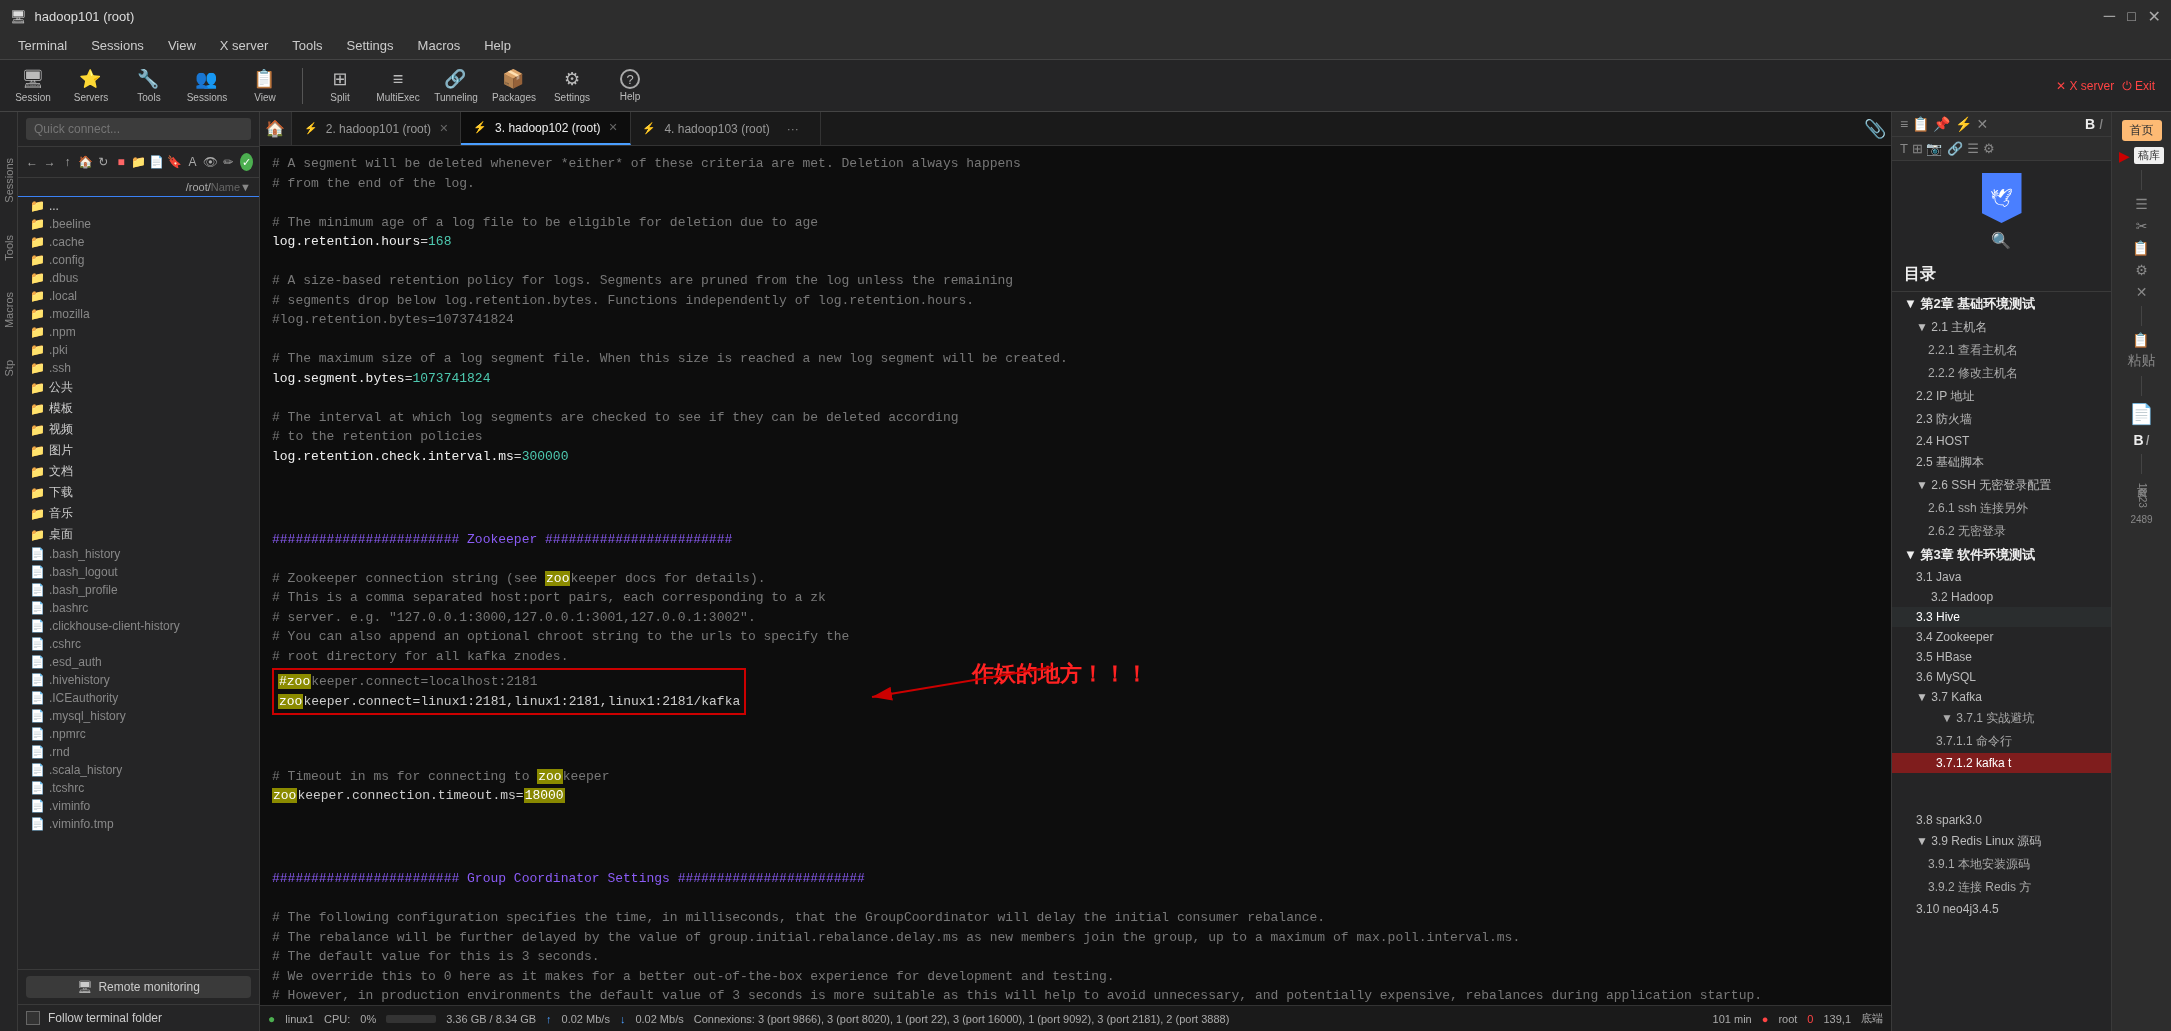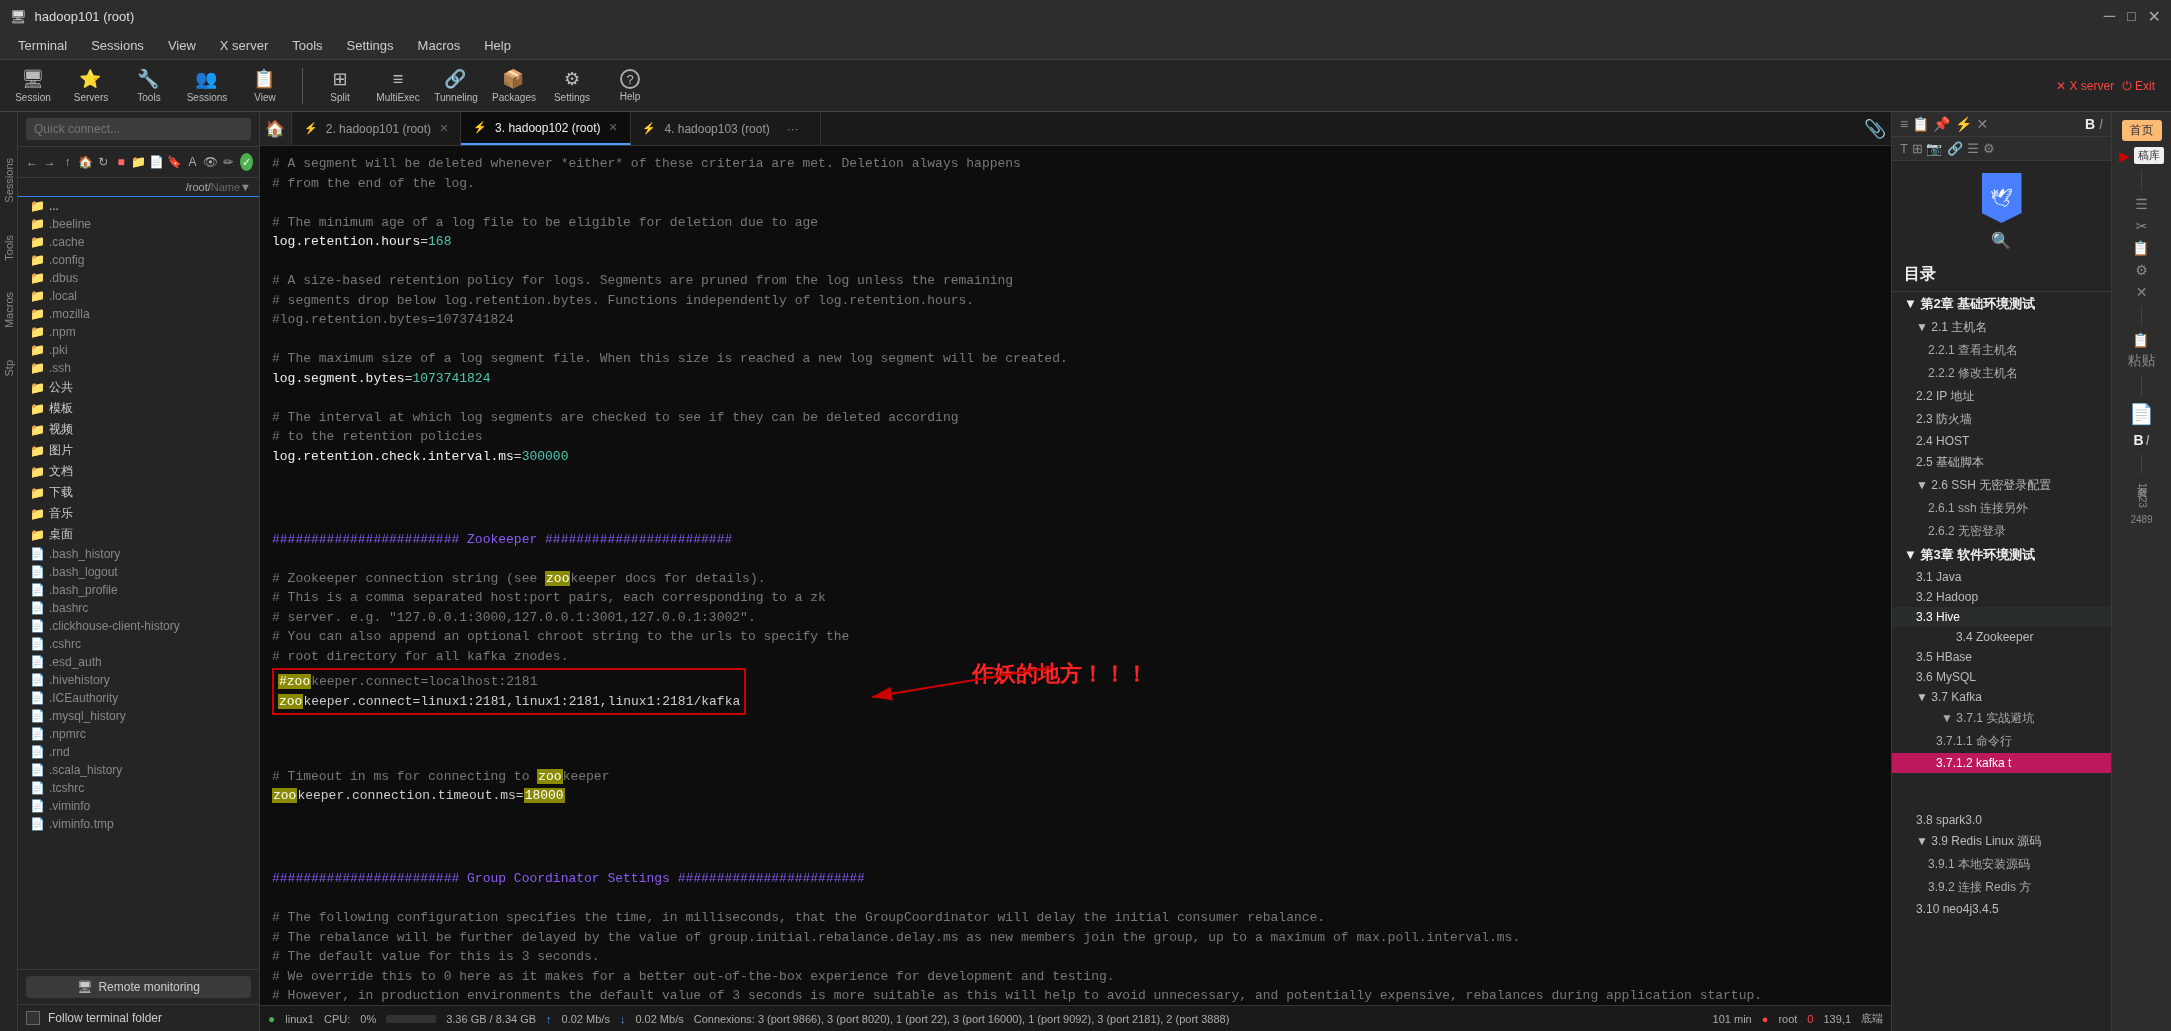--- a/index.html
+++ b/index.html
@@ -647,29 +647,29 @@
         <div class="toc-item level3" style="padding-left:36px; font-size:12px;">2.2.2 修改主机名</div>
         <div class="toc-item level2" style="padding-left:24px;">2.2 IP 地址</div>
         <div class="toc-item level2" style="padding-left:24px;">2.3 防火墙</div>
         <div class="toc-item level2" style="padding-left:24px;">2.4 HOST</div>
         <div class="toc-item level2" style="padding-left:24px;">2.5 基础脚本</div>
         <div class="toc-item level2" style="padding-left:24px;">▼ 2.6 SSH 无密登录配置</div>
         <div class="toc-item level3" style="padding-left:36px; font-size:12px;">2.6.1 ssh 连接另外</div>
         <div class="toc-item level3" style="padding-left:36px; font-size:12px;">2.6.2 无密登录</div>
         <div class="toc-item level1" style="color:#eee;">▼ 第3章 软件环境测试</div>
         <div class="toc-item level2" style="padding-left:24px;">3.1 Java</div>
-        <div class="toc-item level2" style="padding-left:24px;">3.2 Hadoop</div>
+        <div class="toc-item level2" style="padding-left:39px;">3.2 Hadoop</div>
         <div class="toc-item level2 active" style="padding-left:24px; background:#2a2d2e;">3.3 Hive</div>
-        <div class="toc-item level2" style="padding-left:24px;margin-left:40px;">3.4 Zookeeper</div>
+        <div class="toc-item level2" style="padding-left:24px;">3.4 Zookeeper</div>
         <div class="toc-item level2" style="padding-left:24px;">3.5 HBase</div>
         <div class="toc-item level2" style="padding-left:24px;">3.6 MySQL</div>
         <div class="toc-item level2" style="padding-left:24px;">▼ 3.7 Kafka</div>
         <div class="toc-item level3" style="padding-left:49px; font-size:12px;">▼ 3.7.1 实战避坑</div>
         <div class="toc-item level3" style="padding-left:44px; font-size:12px;">3.7.1.1 命令行</div>
-        <div class="toc-item level3 active" style="padding-left:44px; font-size:12px; background:#be185d; color:#fff;">3.7.1.2 kafka t</div>
+        <div class="toc-item level3 active" style="padding-left:44px; font-size:12px; background:#7f1d1d; color:#fff;">3.7.1.2 kafka t</div>
         <div class="toc-item level2" style="padding-left:24px;margin-top:37px;">3.8 spark3.0</div>
         <div class="toc-item level2" style="padding-left:24px;">▼ 3.9 Redis Linux 源码</div>
         <div class="toc-item level3" style="padding-left:36px; font-size:12px;">3.9.1 本地安装源码</div>
         <div class="toc-item level3" style="padding-left:36px; font-size:12px;">3.9.2 连接 Redis 方</div>
         <div class="toc-item level2" style="padding-left:24px;">3.10 neo4j3.4.5</div>
       </div>
     </div>
 
     <div style="width:60px; background:#2d2d2d; border-left:1px solid #3a3a3a; display:flex; flex-direction:column; align-items:center; padding:8px 0; gap:6px; font-size:11px; color:#888;">
       <div style="background:#fdba74; color:#333; padding:2px 8px; border-radius:3px; cursor:pointer; font-size:12px; font-family:sans-serif; white-space:nowrap;">首页</div>

